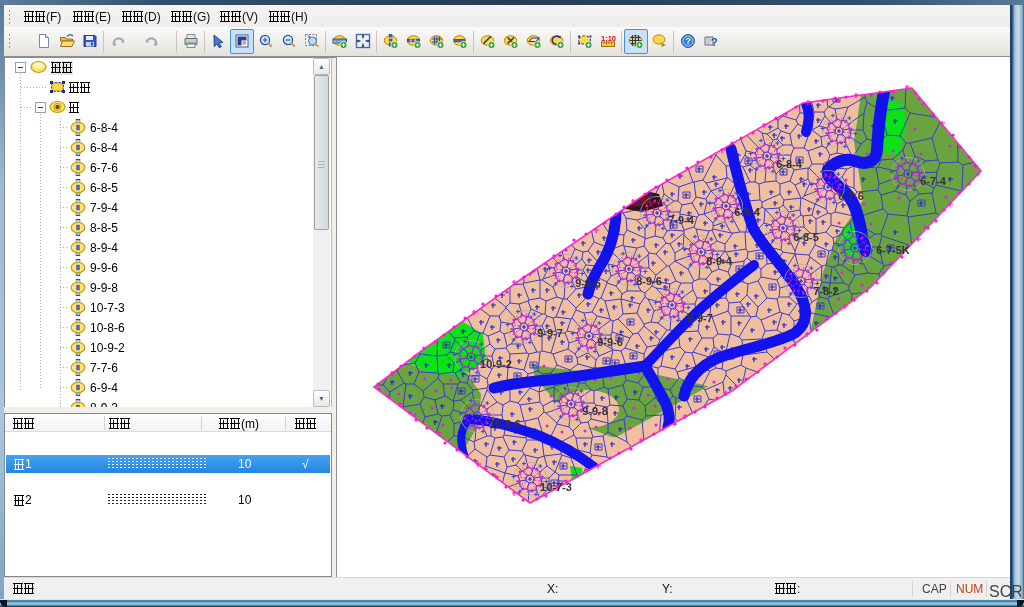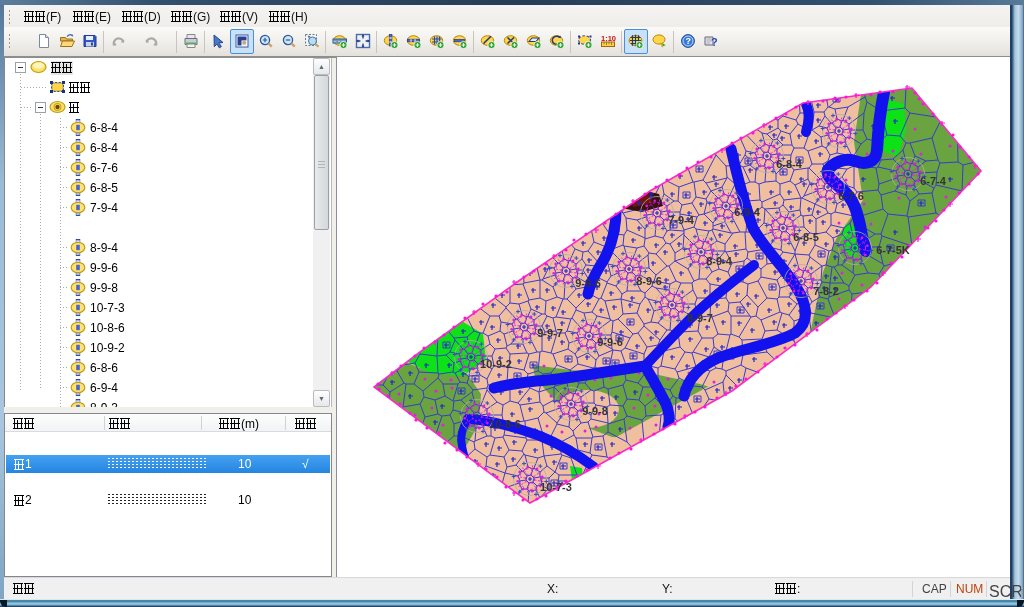--- a/index.html
+++ b/index.html
@@ -291,20 +291,30 @@
     <div class="trow" style="top:140px">
       <span class="hdot" style="left:55px;width:9px"></span>
       <span class="ticon" style="left:65px;top:1px"><svg width="16" height="17" viewBox="0 0 16 17">
           <rect x="6.2" y="0.5" width="3.6" height="16" fill="#4a66cc" stroke="#20368e" stroke-width="0.8"></rect>
           <ellipse cx="8" cy="8.5" rx="6.8" ry="5.2" fill="#ffe473" stroke="#c09c10" stroke-width="1.2"></ellipse>
           <rect x="6.2" y="5.8" width="3.6" height="5.4" fill="#4a66cc"></rect>
           <path d="M6.2 2.2h3.6M6.2 15h3.6" stroke="#fff" stroke-width="1.2"></path>
         </svg></span>
       <span class="tlab" style="left:85px">7-9-4</span>
     </div>
+    <div class="trow" style="top:160px">
+      <span class="hdot" style="left:55px;width:9px"></span>
+      <span class="ticon" style="left:65px;top:1px"><svg width="16" height="17" viewBox="0 0 16 17">
+          <rect x="6.2" y="0.5" width="3.6" height="16" fill="#4a66cc" stroke="#20368e" stroke-width="0.8"></rect>
+          <ellipse cx="8" cy="8.5" rx="6.8" ry="5.2" fill="#ffe473" stroke="#c09c10" stroke-width="1.2"></ellipse>
+          <rect x="6.2" y="5.8" width="3.6" height="5.4" fill="#4a66cc"></rect>
+          <path d="M6.2 2.2h3.6M6.2 15h3.6" stroke="#fff" stroke-width="1.2"></path>
+        </svg></span>
+      <span class="tlab" style="left:85px">8-8-5</span>
+    </div>
     <div class="trow" style="top:180px">
       <span class="hdot" style="left:55px;width:9px"></span>
       <span class="ticon" style="left:65px;top:1px"><svg width="16" height="17" viewBox="0 0 16 17">
           <rect x="6.2" y="0.5" width="3.6" height="16" fill="#4a66cc" stroke="#20368e" stroke-width="0.8"></rect>
           <ellipse cx="8" cy="8.5" rx="6.8" ry="5.2" fill="#ffe473" stroke="#c09c10" stroke-width="1.2"></ellipse>
           <rect x="6.2" y="5.8" width="3.6" height="5.4" fill="#4a66cc"></rect>
           <path d="M6.2 2.2h3.6M6.2 15h3.6" stroke="#fff" stroke-width="1.2"></path>
         </svg></span>
       <span class="tlab" style="left:85px">8-9-4</span>
     </div>
@@ -359,21 +369,21 @@
       <span class="tlab" style="left:85px">10-9-2</span>
     </div>
     <div class="trow" style="top:300px">
       <span class="hdot" style="left:55px;width:9px"></span>
       <span class="ticon" style="left:65px;top:1px"><svg width="16" height="17" viewBox="0 0 16 17">
           <rect x="6.2" y="0.5" width="3.6" height="16" fill="#4a66cc" stroke="#20368e" stroke-width="0.8"></rect>
           <ellipse cx="8" cy="8.5" rx="6.8" ry="5.2" fill="#ffe473" stroke="#c09c10" stroke-width="1.2"></ellipse>
           <rect x="6.2" y="5.8" width="3.6" height="5.4" fill="#4a66cc"></rect>
           <path d="M6.2 2.2h3.6M6.2 15h3.6" stroke="#fff" stroke-width="1.2"></path>
         </svg></span>
-      <span class="tlab" style="left:85px">6-8-6</span>
+      <span class="tlab" style="left:85px">7-7-6</span>
     </div>
     <div class="trow" style="top:320px">
       <span class="hdot" style="left:55px;width:9px"></span>
       <span class="ticon" style="left:65px;top:1px"><svg width="16" height="17" viewBox="0 0 16 17">
           <rect x="6.2" y="0.5" width="3.6" height="16" fill="#4a66cc" stroke="#20368e" stroke-width="0.8"></rect>
           <ellipse cx="8" cy="8.5" rx="6.8" ry="5.2" fill="#ffe473" stroke="#c09c10" stroke-width="1.2"></ellipse>
           <rect x="6.2" y="5.8" width="3.6" height="5.4" fill="#4a66cc"></rect>
           <path d="M6.2 2.2h3.6M6.2 15h3.6" stroke="#fff" stroke-width="1.2"></path>
         </svg></span>
       <span class="tlab" style="left:85px">6-9-4</span>

